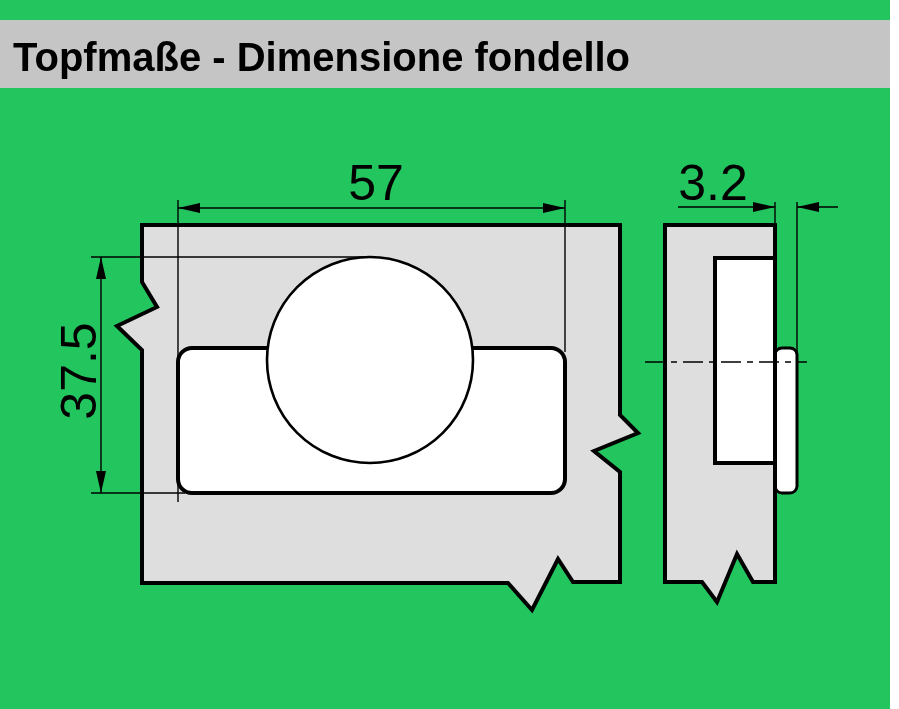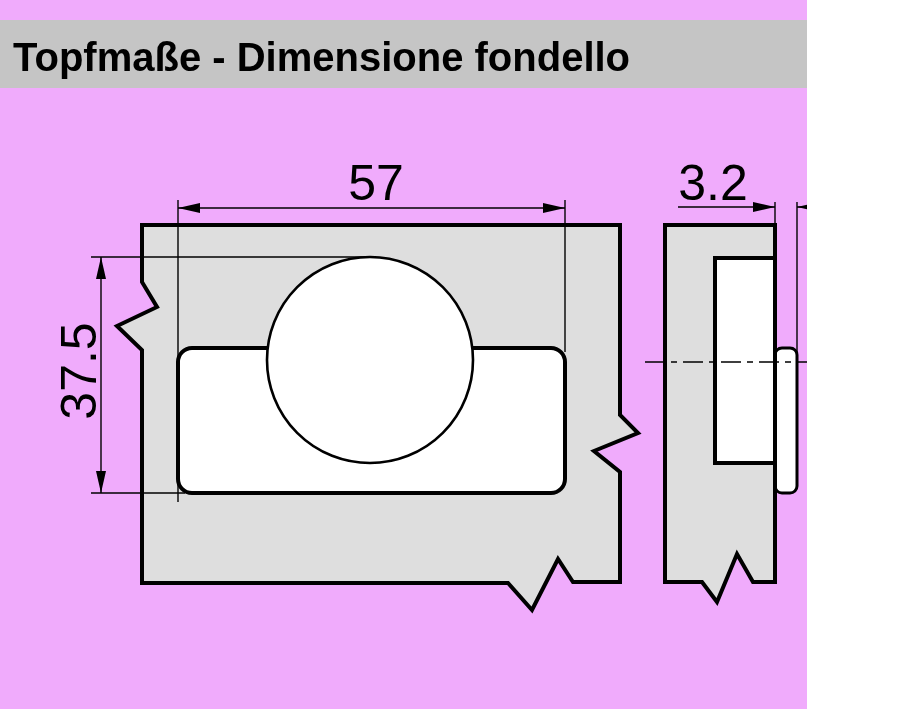--- a/index.html
+++ b/index.html
@@ -1,20 +1,20 @@
 <!DOCTYPE html>
 <html><head>
 <meta charset="utf-8">
 <style>
   html, body { margin: 0; padding: 0; background: #ffffff; }
   .stage {
     position: relative;
-    width: 807px;
+    width: 890px;
     height: 709px;
-    background: #f0abfc;
+    background: #22c55e;
     font-family: "Liberation Sans", sans-serif;
     overflow: hidden;
   }
   svg text {
     font-family: "Liberation Sans", sans-serif;
     fill: #000000;
   }
   .title-text { font-size: 40px; font-weight: bold; }
   .dim-text   { font-size: 50px; font-weight: 400; }
   .outline-thick { stroke: #000000; stroke-width: 4;   stroke-linejoin: miter; }

